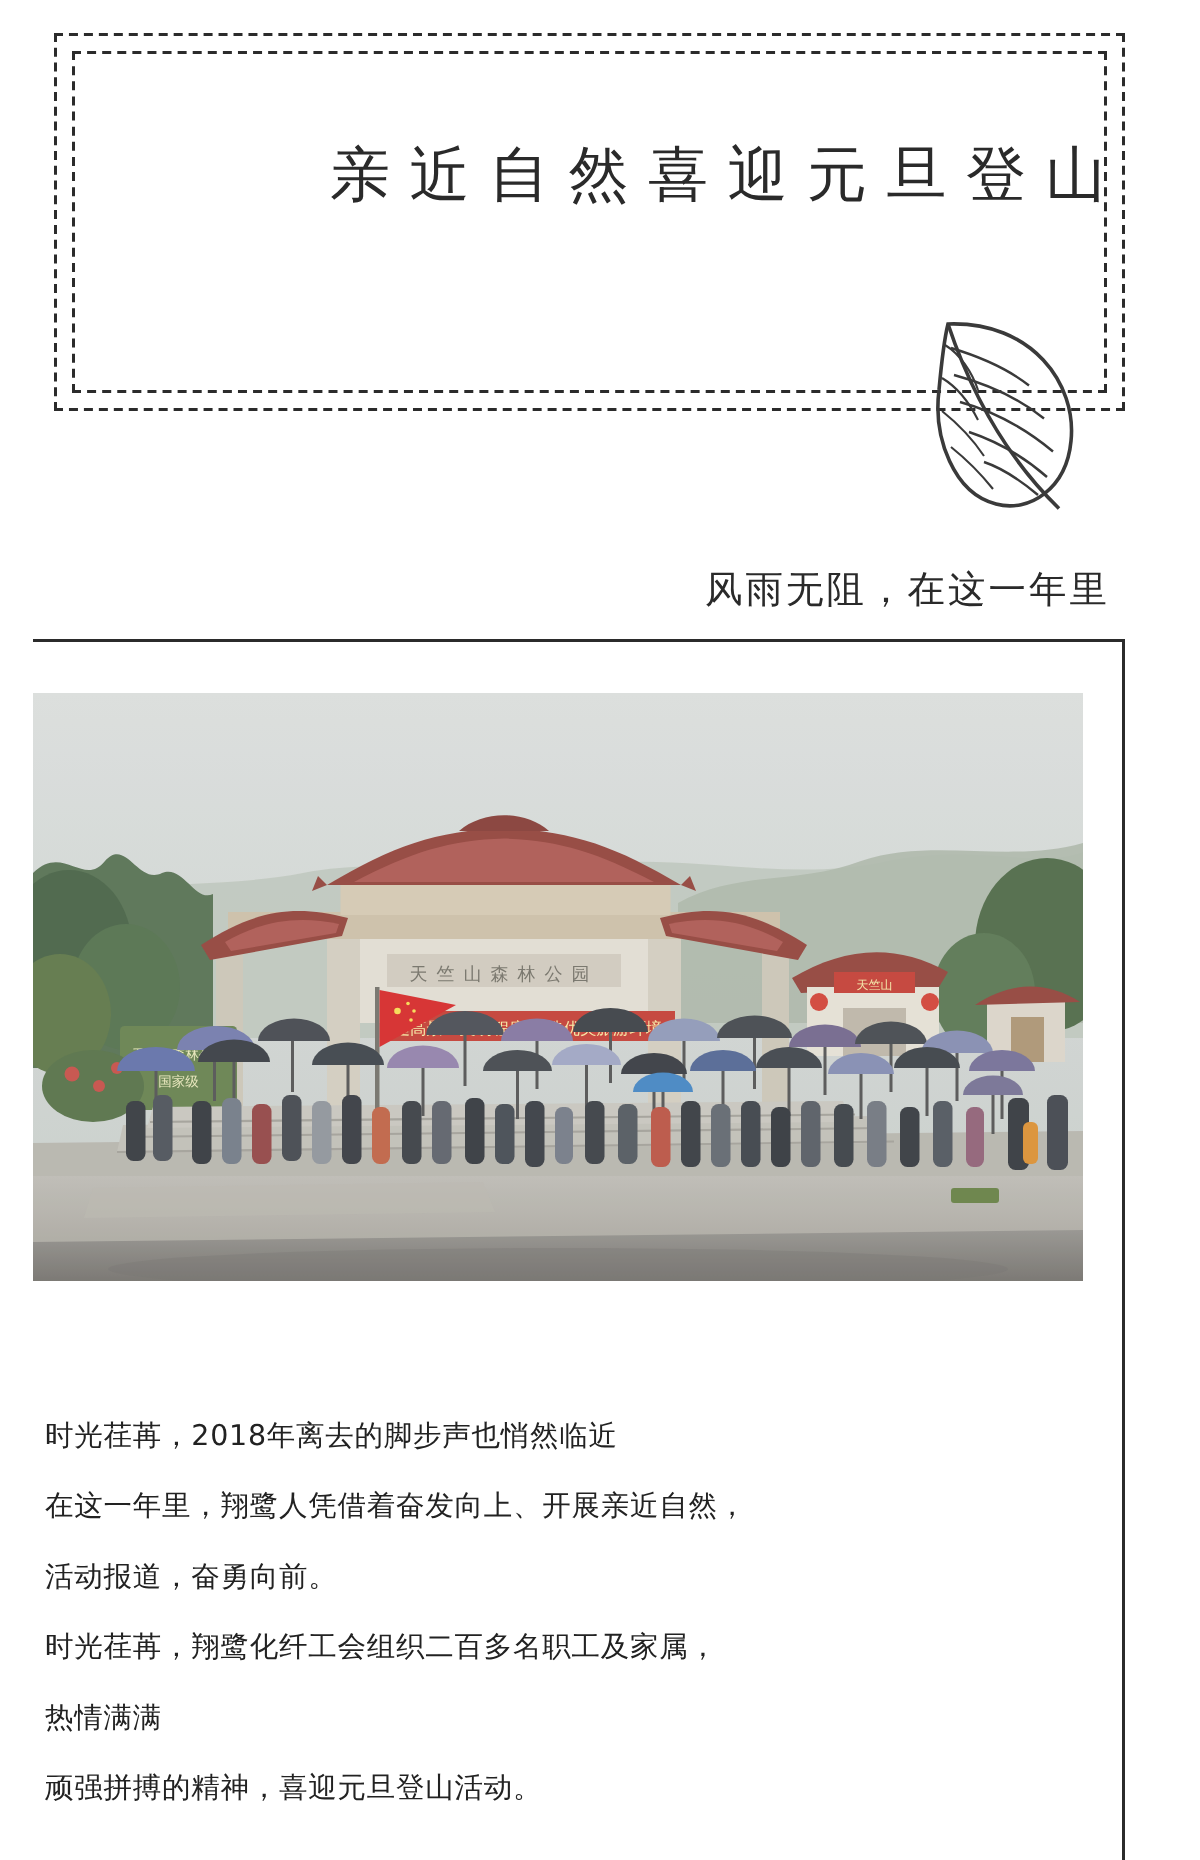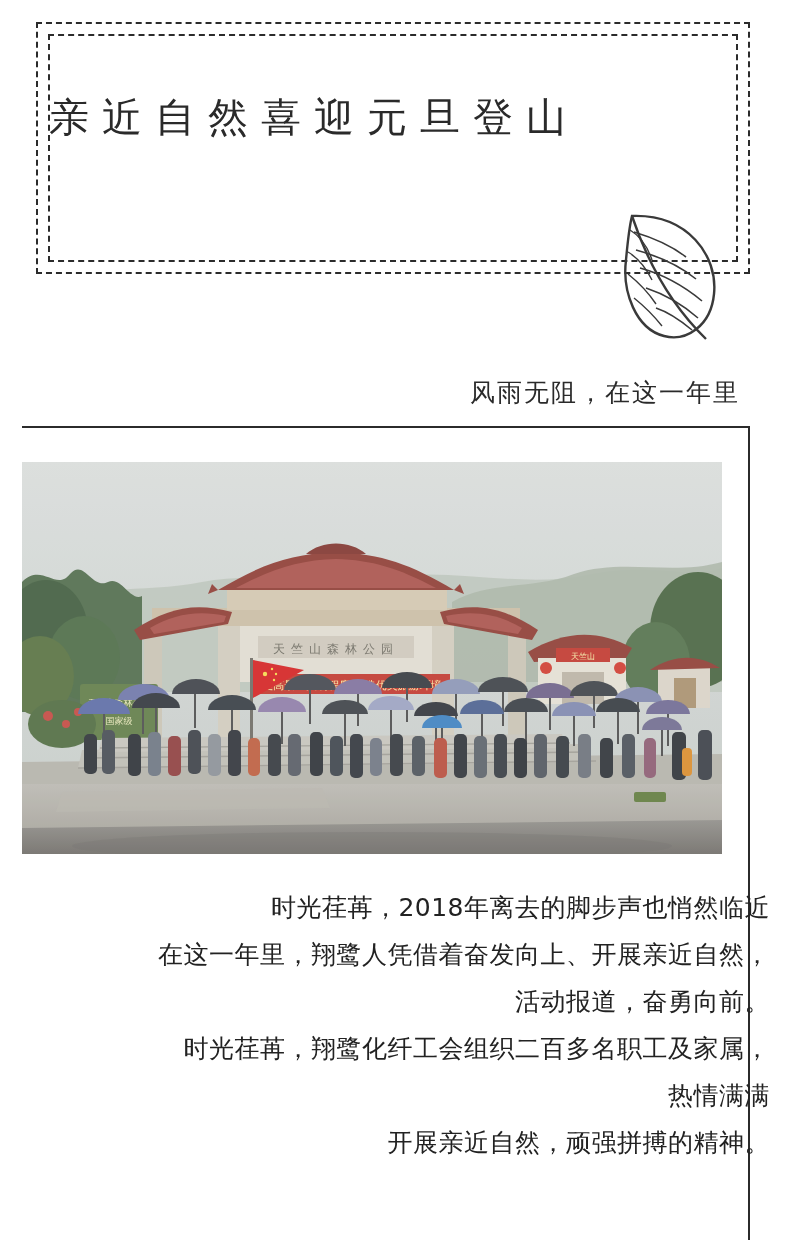--- a/index.html
+++ b/index.html
@@ -40,21 +40,21 @@
     width: 690px;
     height: 228px;
     border: 2px dashed #2b2b2b;
     box-sizing: border-box;
   }
   .title-text {
     position: absolute;
     left: 0;
     top: 58px;
     width: 714px;
-    text-align: left;
+    text-align: right;
     font-family: "DejaVu Sans", "Liberation Sans", sans-serif;
     font-size: 40px;
     letter-spacing: 13px;
     line-height: 74px;
     color: #2a2a2a;
     font-weight: 400;
     text-indent: 13px;
   }
   .title-line-2 {
     display: block;
@@ -113,25 +113,25 @@
     height: 392px;
     overflow: hidden;
     background: #bfc4c2;
   }
   .photo svg { display: block; }
 
   
   .body-text {
     position: absolute;
     left: 30px;
-    top: 884px;
+    top: 934px;
     width: 740px;
-    text-align: right;
+    text-align: left;
     font-family: "DejaVu Sans", "Liberation Sans", sans-serif;
-    font-size: 25px;
+    font-size: 19px;
     line-height: 47px;
     color: #222;
     letter-spacing: 0.5px;
   }
   .body-text p {
     margin: 0;
   }
 </style>
 </head>
 <body>
@@ -375,14 +375,14 @@
     <rect x="0" y="0" width="700" height="392" fill="#ffffff" opacity="0.10"></rect>
   </svg>
 </div>
 
 <div class="body-text">
   <p>时光荏苒，2018年离去的脚步声也悄然临近</p>
   <p>在这一年里，翔鹭人凭借着奋发向上、开展亲近自然，</p>
   <p>活动报道，奋勇向前。</p>
   <p>时光荏苒，翔鹭化纤工会组织二百多名职工及家属，</p>
   <p>热情满满</p>
-  <p>开展亲近自然，顽强拼搏的精神。</p>
+  <p>顽强拼搏的精神，喜迎元旦登山活动。</p>
 </div>
 
 </body></html>

